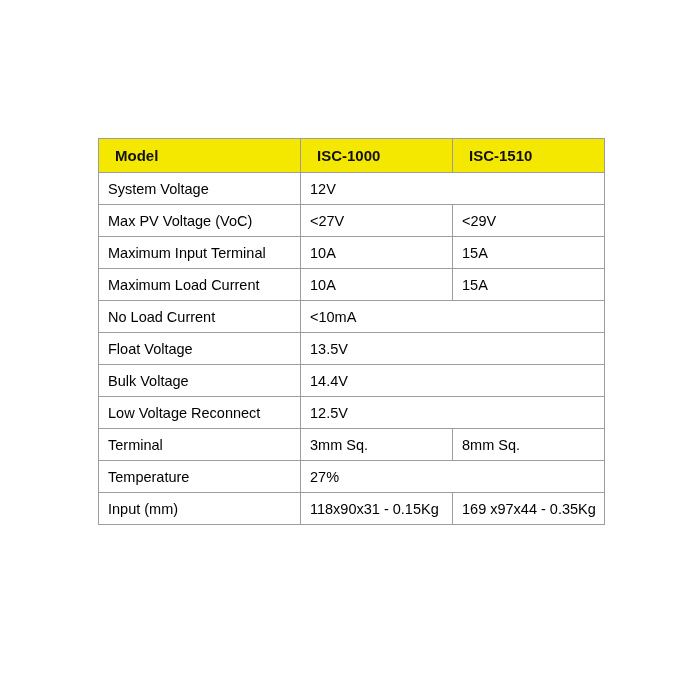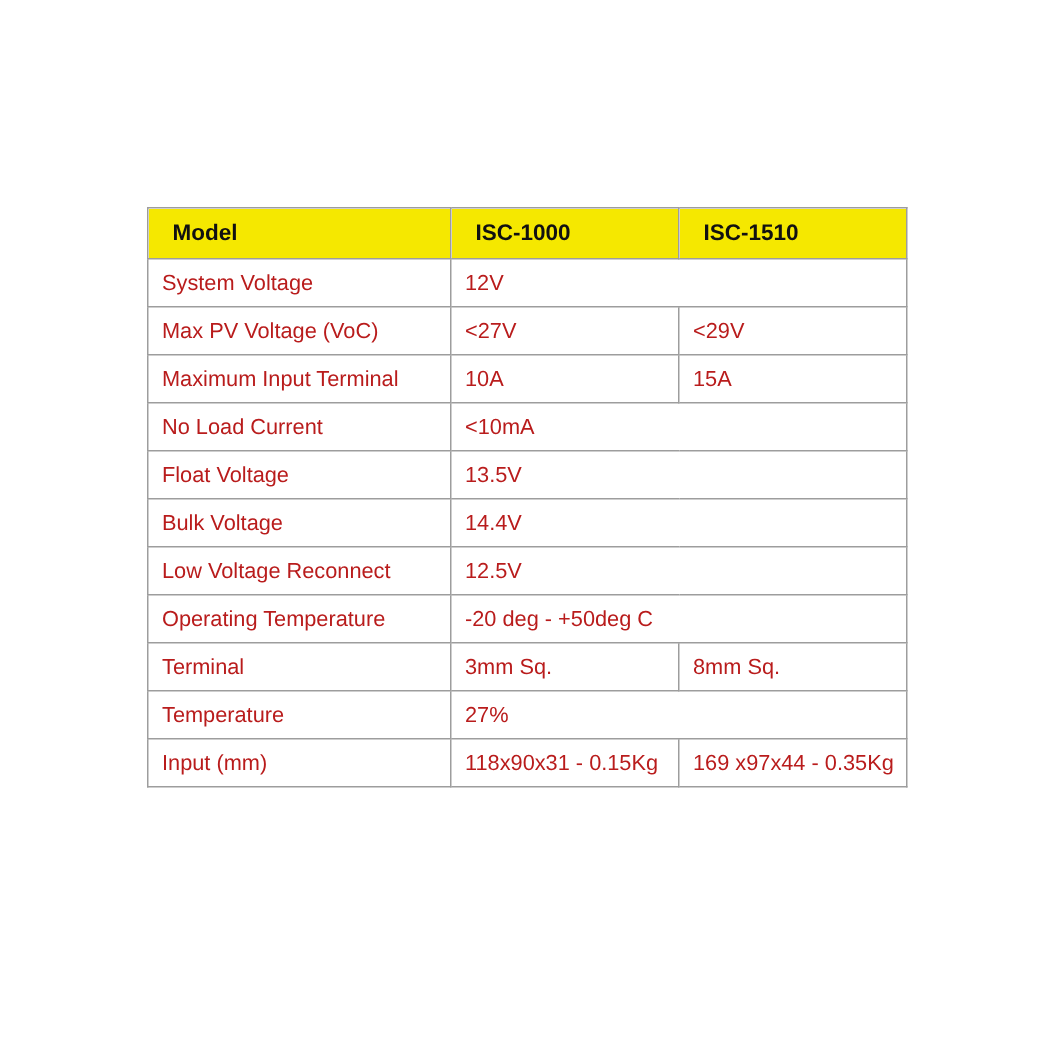--- a/index.html
+++ b/index.html
@@ -29,21 +29,21 @@
   }
   table.spec {
     border-collapse: collapse;
     width: 506px;
     table-layout: fixed;
     background: #ffffff;
   }
   table.spec td, table.spec th {
     border: 1px solid #9d9d9d;
     font-size: 14.5px;
-    color: #b91c1c;
+    color: #000000;
     font-weight: normal;
     text-align: left;
     padding: 6px 8px 6px 9px;
     height: 19px;
     vertical-align: middle;
     background: #ffffff;
     overflow: hidden;
     white-space: nowrap;
   }
   table.spec thead th {
@@ -88,38 +88,39 @@
             <td>Max PV Voltage (VoC)</td>
             <td>&lt;27V</td>
             <td>&lt;29V</td>
           </tr>
           <tr>
             <td>Maximum Input Terminal</td>
             <td>10A</td>
             <td>15A</td>
           </tr>
           <tr>
+            <td>Maximum Load Current</td>
+            <td>10A</td>
+            <td>15A</td>
+          </tr>
+          <tr>
             <td>No Load Current</td>
             <td colspan="2" class="span">&lt;10mA</td>
           </tr>
           <tr>
             <td>Float Voltage</td>
             <td colspan="2" class="span">13.5V</td>
           </tr>
           <tr>
             <td>Bulk Voltage</td>
             <td colspan="2" class="span">14.4V</td>
           </tr>
           <tr>
             <td>Low Voltage Reconnect</td>
             <td colspan="2" class="span">12.5V</td>
-          </tr>
-          <tr>
-            <td>Operating Temperature</td>
-            <td colspan="2" class="span">-20 deg - +50deg C</td>
           </tr>
           <tr>
             <td>Terminal</td>
             <td>3mm Sq.</td>
             <td>8mm Sq.</td>
           </tr>
           <tr>
             <td>Temperature</td>
             <td colspan="2" class="span">27%</td>
           </tr>

